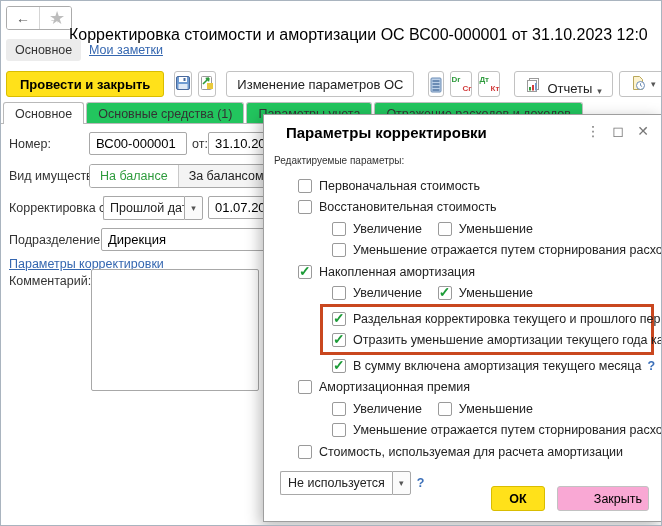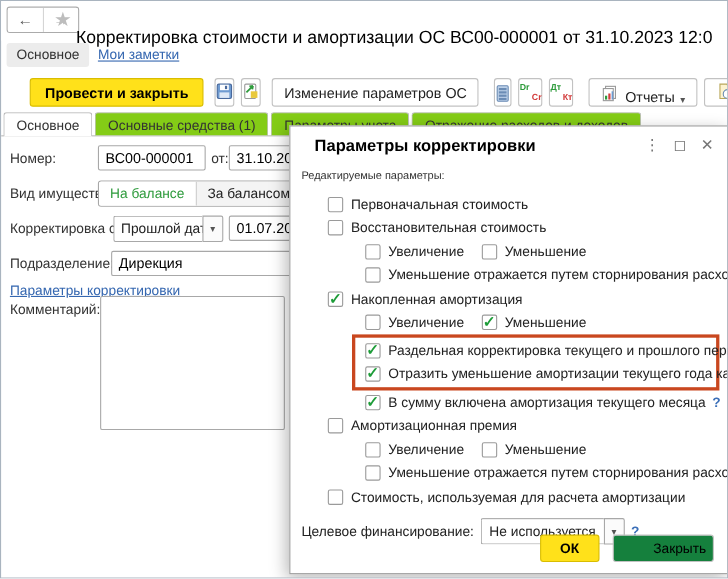--- a/index.html
+++ b/index.html
@@ -21,34 +21,34 @@
   
   .navrow{position:absolute;top:38px;left:0;right:0;height:24px;}
   .navchip{position:absolute;left:5px;top:0;background:#ececec;border-radius:3px;
            padding:4px 9px;font-size:12.5px;color:#333;}
   .navlink{position:absolute;left:88px;top:4px;color:#3567b0;text-decoration:underline;font-size:12.5px;cursor:pointer;text-align:right;}
 
   
   .toolbar{position:absolute;top:69px;left:5px;right:5px;height:28px;display:flex;align-items:center;}
   .btn{display:inline-flex;align-items:center;justify-content:center;height:26px;
        border:1px solid #c2c2c2;border-radius:3px;background:#fff;padding:0 10px;
-       font-size:13px;color:#222;cursor:pointer;white-space:nowrap;margin-left:21px;}
+       font-size:13px;color:#222;cursor:pointer;white-space:nowrap;}
   .btn-primary{background:#ffe11a;border-color:#d9bd00;font-weight:bold;color:#000;padding:0 13px;}
   .iconbtn{width:32px;padding:0;}
   .gap6{margin-left:6px;} .gap10{margin-left:10px;} .gap14{margin-left:14px;align-items:flex-end;}
   .drop{font-size:9px;color:#555;margin-left:5px;}
   .acct{position:relative;width:20px;height:18px;font:bold 8px "Liberation Sans",sans-serif;}
   .acct .g{position:absolute;left:0;top:0;color:#2e9b3c;text-align:center;}
   .acct .r{position:absolute;right:0;bottom:0;color:#d23b3b;}
   .btn-label{margin-left:6px;}
 
   
   .tabstrip{position:absolute;top:101px;left:0;right:0;height:22px;border-bottom:1px solid #b9b9b9;
             display:flex;align-items:flex-end;padding-left:2px;}
-  .tab{background:#84cc16;border:1px solid #c0c0c0;border-bottom:none;border-radius:3px 3px 0 0;
+  .tab{background:#22c55e;border:1px solid #c0c0c0;border-bottom:none;border-radius:3px 3px 0 0;
        padding:4px 11px 3px;font-size:12.5px;color:#333;margin-right:2px;cursor:pointer;height:21px;}
   .tab.active{background:#fff;border-color:#b9b9b9;margin-bottom:-1px;height:22px;z-index:2;}
 
   
   .flabel{position:absolute;font-size:12.5px;color:#333;}
   .ffield{position:absolute;height:23px;border:1px solid #a8a8a8;border-radius:2px;background:#fff;
           padding:3px 6px;font-size:13px;color:#000;white-space:nowrap;overflow:hidden;}
   .seg{position:absolute;display:flex;border:1px solid #a8a8a8;border-radius:3px;overflow:hidden;height:24px;}
   .seg .sg{padding:4px 10px;font-size:12.5px;background:#f4f4f4;color:#222;cursor:pointer;}
   .seg .sg.sel{background:#fff;color:#2e9b3c;border-right:1px solid #c9c9c9;}
@@ -82,21 +82,21 @@
   .hlbox .dlg-row{padding-left:0;}
   .fin-row{display:flex;align-items:center;margin-top:7px;padding-left:10px;height:26px;font-size:12.5px;}
   .fin-combo{display:flex;height:24px;margin-left:6px;}
   .fin-combo .cval{border:1px solid #a8a8a8;border-right:none;border-radius:2px 0 0 2px;background:#fff;
                    padding:4px 7px;font-size:12.5px;white-space:nowrap;}
   .fin-combo .cbtn{width:19px;border:1px solid #a8a8a8;border-radius:0 2px 2px 0;background:#fbfbfb;
                    display:flex;align-items:center;justify-content:center;font-size:9px;color:#555;cursor:pointer;}
   .dlg-buttons{position:absolute;right:12px;bottom:10px;display:flex;gap:12px;}
   .btn-ok{background:#ffe11a;border:1px solid #d9bd00;border-radius:3px;min-width:54px;height:25px;
           font-weight:bold;font-size:12.5px;cursor:pointer;}
-  .btn-close{background:#15803d;border:1px solid #c2c2c2;border-radius:3px;min-width:68px;height:25px;
+  .btn-close{background:#f9a8d4;border:1px solid #c2c2c2;border-radius:3px;min-width:68px;height:25px;
              font-size:12.5px;cursor:pointer;padding-left:36px;}
 </style>
 </head>
 <body>
 
 <div class="app">
 
   <div class="hdr">
     <div class="navgroup">
       <div class="navbtn back">←</div>
@@ -295,21 +295,20 @@
         <span class="cb"></span>
         <span class="cb-label">Уменьшение отражается путем сторнирования расходов</span>
       </div>
       <div class="dlg-row ind1">
         <span class="cb"></span>
         <span class="cb-label">Стоимость, используемая для расчета амортизации</span>
       </div>
     </div>
 
     <div class="fin-row">
-      <span>Целевое финансирование:</span>
       <span class="fin-combo">
         <span class="cval">Не используется</span>
         <span class="cbtn">▾</span>
       </span>
       <a class="help">?</a>
     </div>
 
     <div class="dlg-buttons">
       <button class="btn-ok">ОК</button>
       <button class="btn-close">Закрыть</button>

